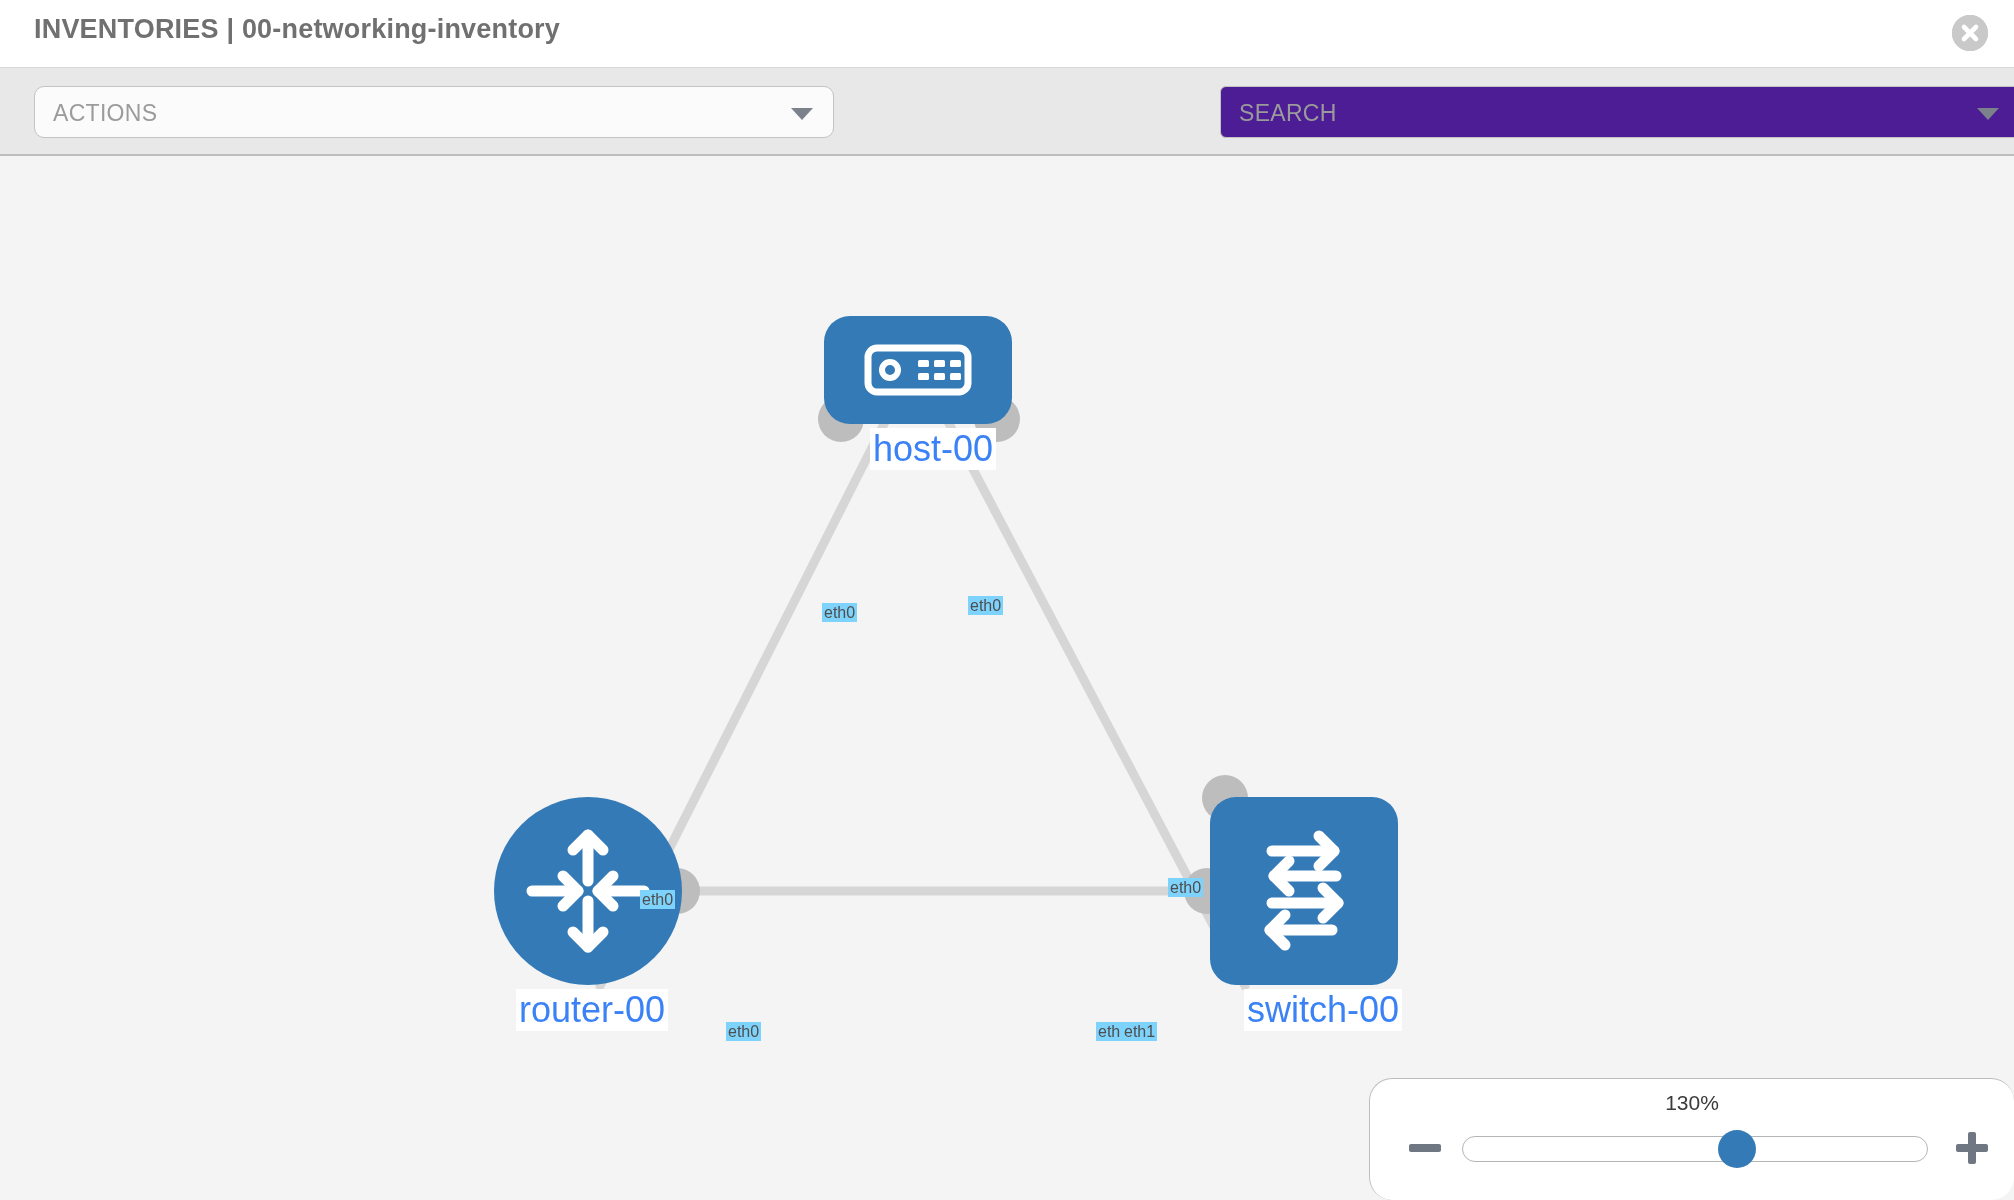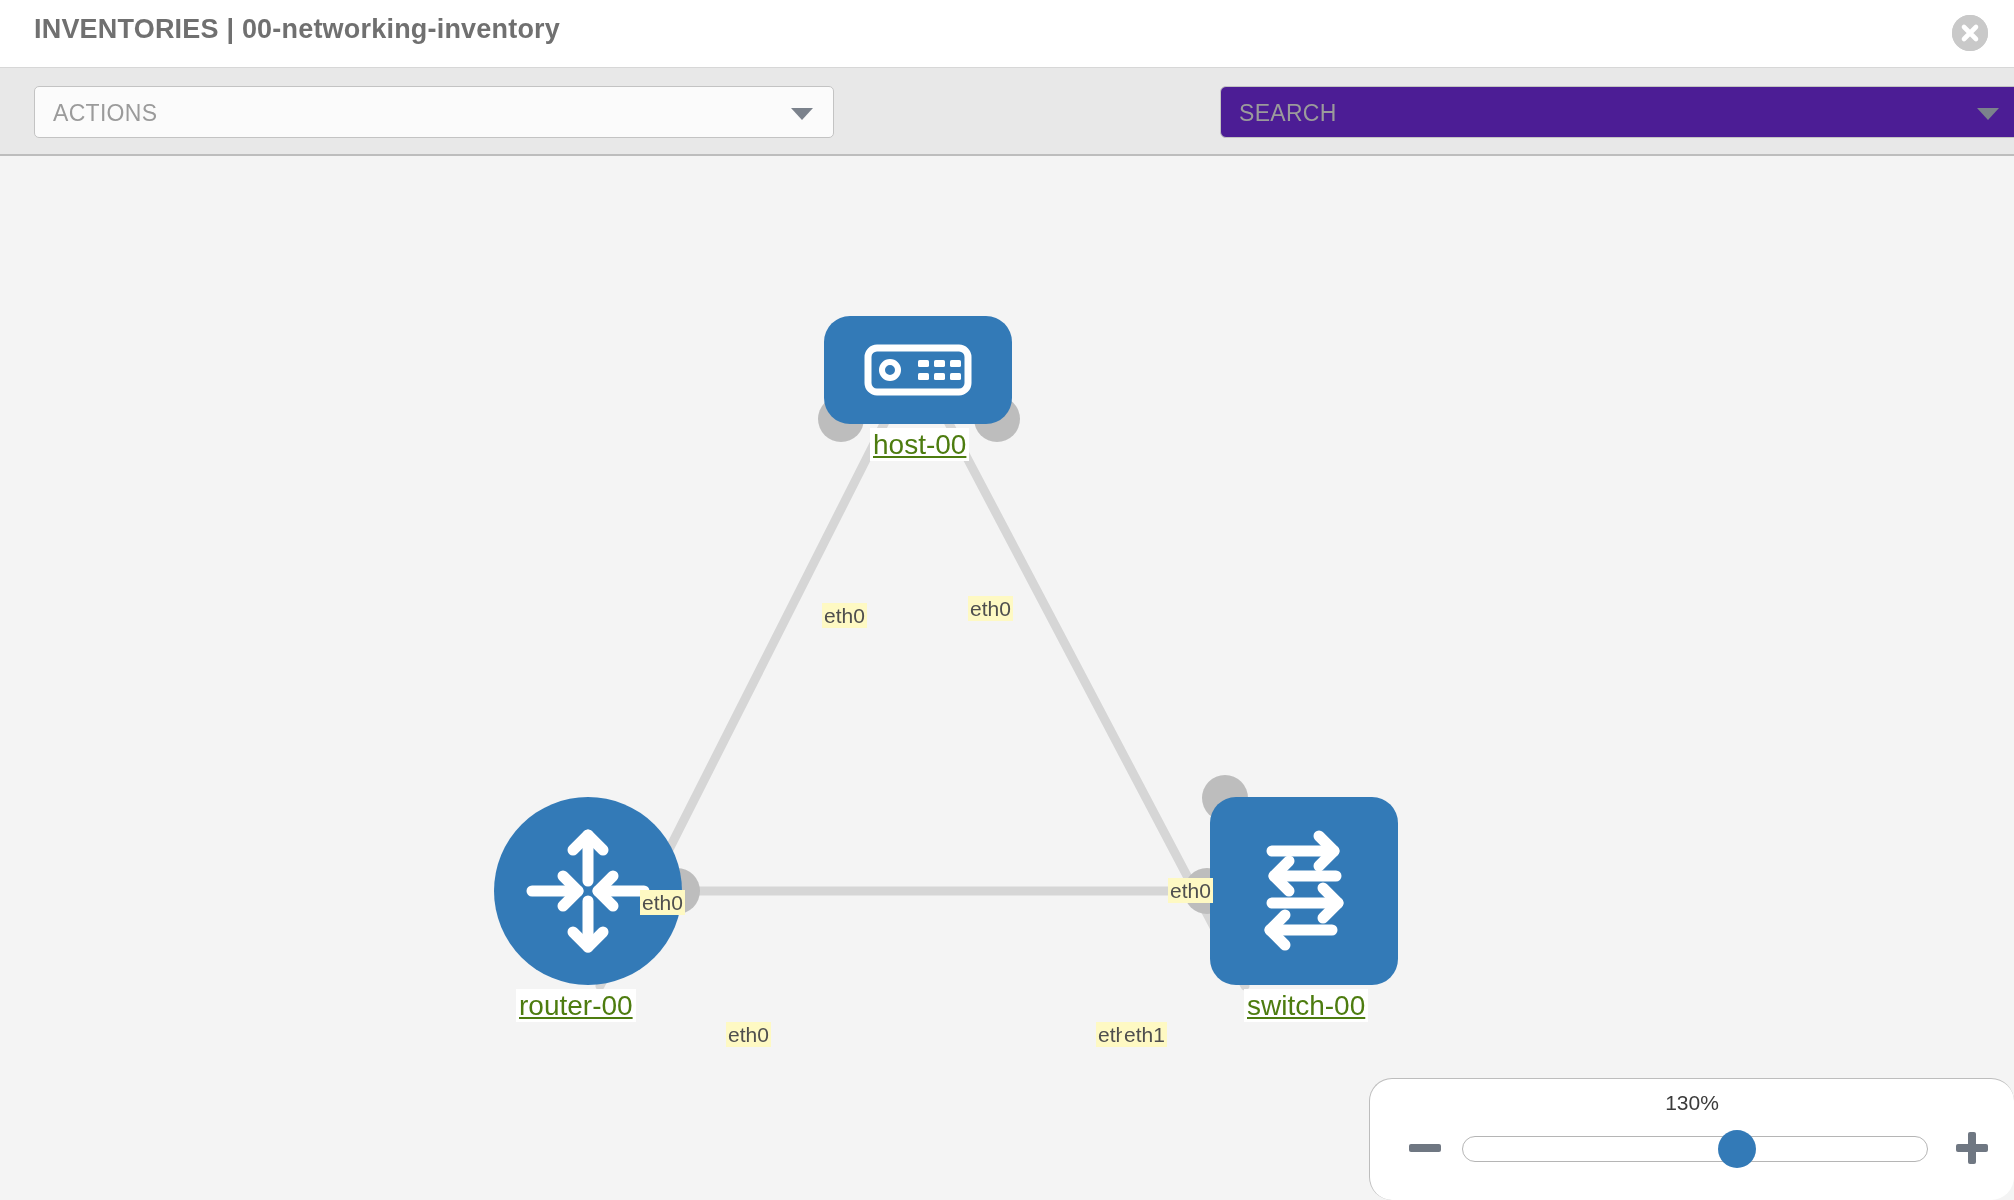--- a/index.html
+++ b/index.html
@@ -37,21 +37,21 @@
   .toolbar {
     position: absolute; left: 0; top: 68px; width: 2014px; height: 88px;
     background: #e8e8e8;
     border-bottom: 2px solid #bdbdbd;
   }
   .actions-select {
     position: absolute; left: 34px; top: 18px;
     width: 800px; height: 52px;
     background: #fbfbfb;
     border: 1px solid #c3c3c3;
-    border-radius: 5px;
+    border-radius: 10px;
     cursor: pointer;
   }
   .actions-select .sel-label {
     position: absolute; left: 18px; top: 13px;
     font-size: 23px; color: #9b9b9b; letter-spacing: 0.3px;
   }
   .caret {
     position: absolute; right: 20px; top: 21px;
     width: 0; height: 0;
     border-left: 11px solid transparent;
@@ -100,40 +100,39 @@
   }
   #node-router .node-shape {
     width: 188px; height: 188px; border-radius: 50%;
   }
   #node-switch .node-shape {
     width: 188px; height: 188px; border-radius: 26px;
   }
 
   .node-label {
     position: absolute;
-    font-size: 28px; color: #4d7c0f;
+    font-size: 36px; color: #3b82f6;
     background: #ffffff;
     white-space: nowrap;
     padding: 0 3px;
     line-height: 1.18;
-    text-decoration: underline;
   }
 
   
   .port {
     position: absolute;
     width: 46px; height: 46px; border-radius: 50%;
     background: #bdbdbd;
   }
 
   
   .if-label {
     position: absolute;
-    font-size: 21px; color: #4e4e4e;
-    background: #fef9c3;
+    font-size: 16px; color: #4e4e4e;
+    background: #7dd3fc;
     white-space: nowrap;
     padding: 0 2px;
     line-height: 1.2;
   }
 
   
   .zoom-panel {
     position: absolute; right: 0; bottom: 0;
     width: 645px; height: 122px;
     background: #ffffff;

